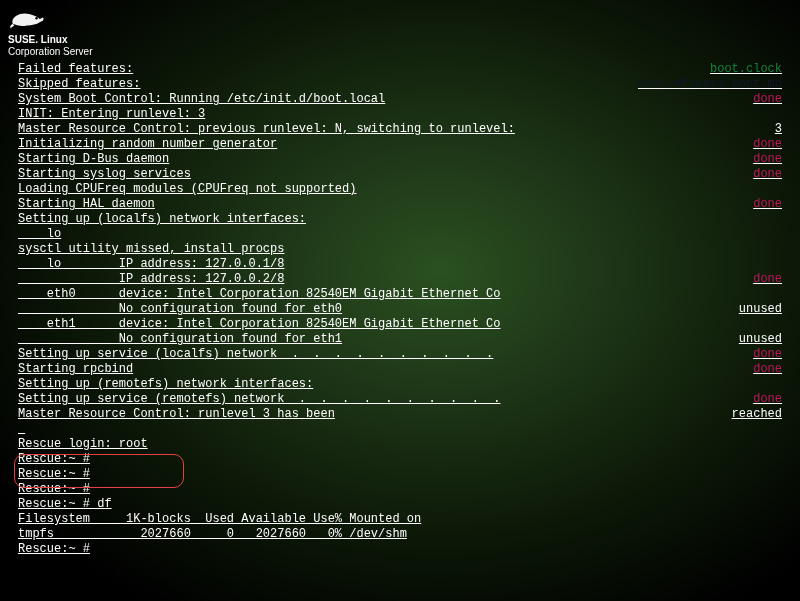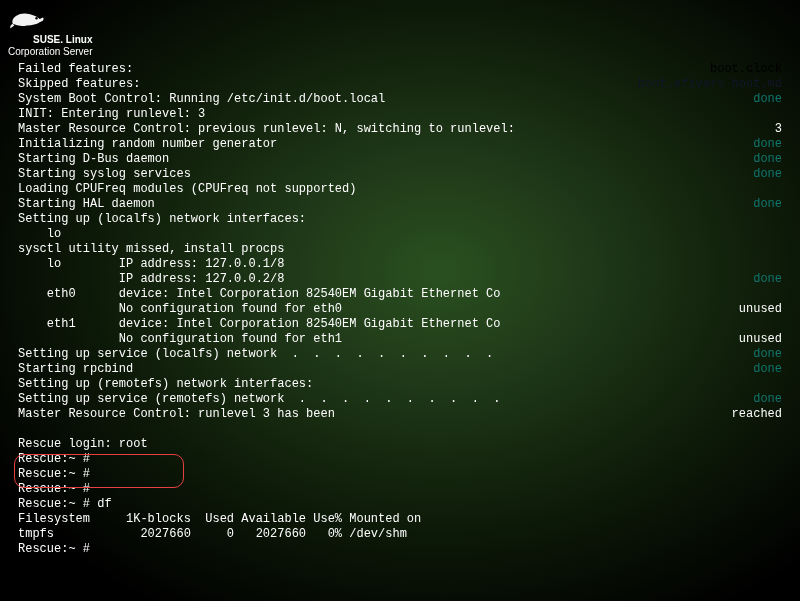--- a/index.html
+++ b/index.html
@@ -24,36 +24,35 @@
     .chameleon-icon {
       width: 38px;
       height: 24px;
     }
     .brand-text {
       font-family: Arial, sans-serif;
       font-size: 10px;
       line-height: 1.2;
       color: #ffffff;
       margin-top: 2px;
-      text-align: right;
     }
     .brand-text .top { font-weight: bold; }
     .terminal {
       position: absolute;
       top: 62px;
       left: 18px;
       right: 18px;
       line-height: 15px;
       white-space: pre;
     }
-    .line { display: flex; }
+    .line { display: flex; text-decoration: underline; }
     .line .left { flex: none; }
     .line .right { margin-left: auto; text-align: right; }
-    .green { color: #0f766e; }
-    .red { color: #000000; }
+    .green { color: #be185d; }
+    .red { color: #15803d; }
     .yellow { color: #0f172a; }
     .white { color: #ffffff; }
     .highlight-box {
       position: absolute;
       border: 1px solid #e64040;
       border-radius: 10px;
       pointer-events: none;
     }
   </style>
 </head>

